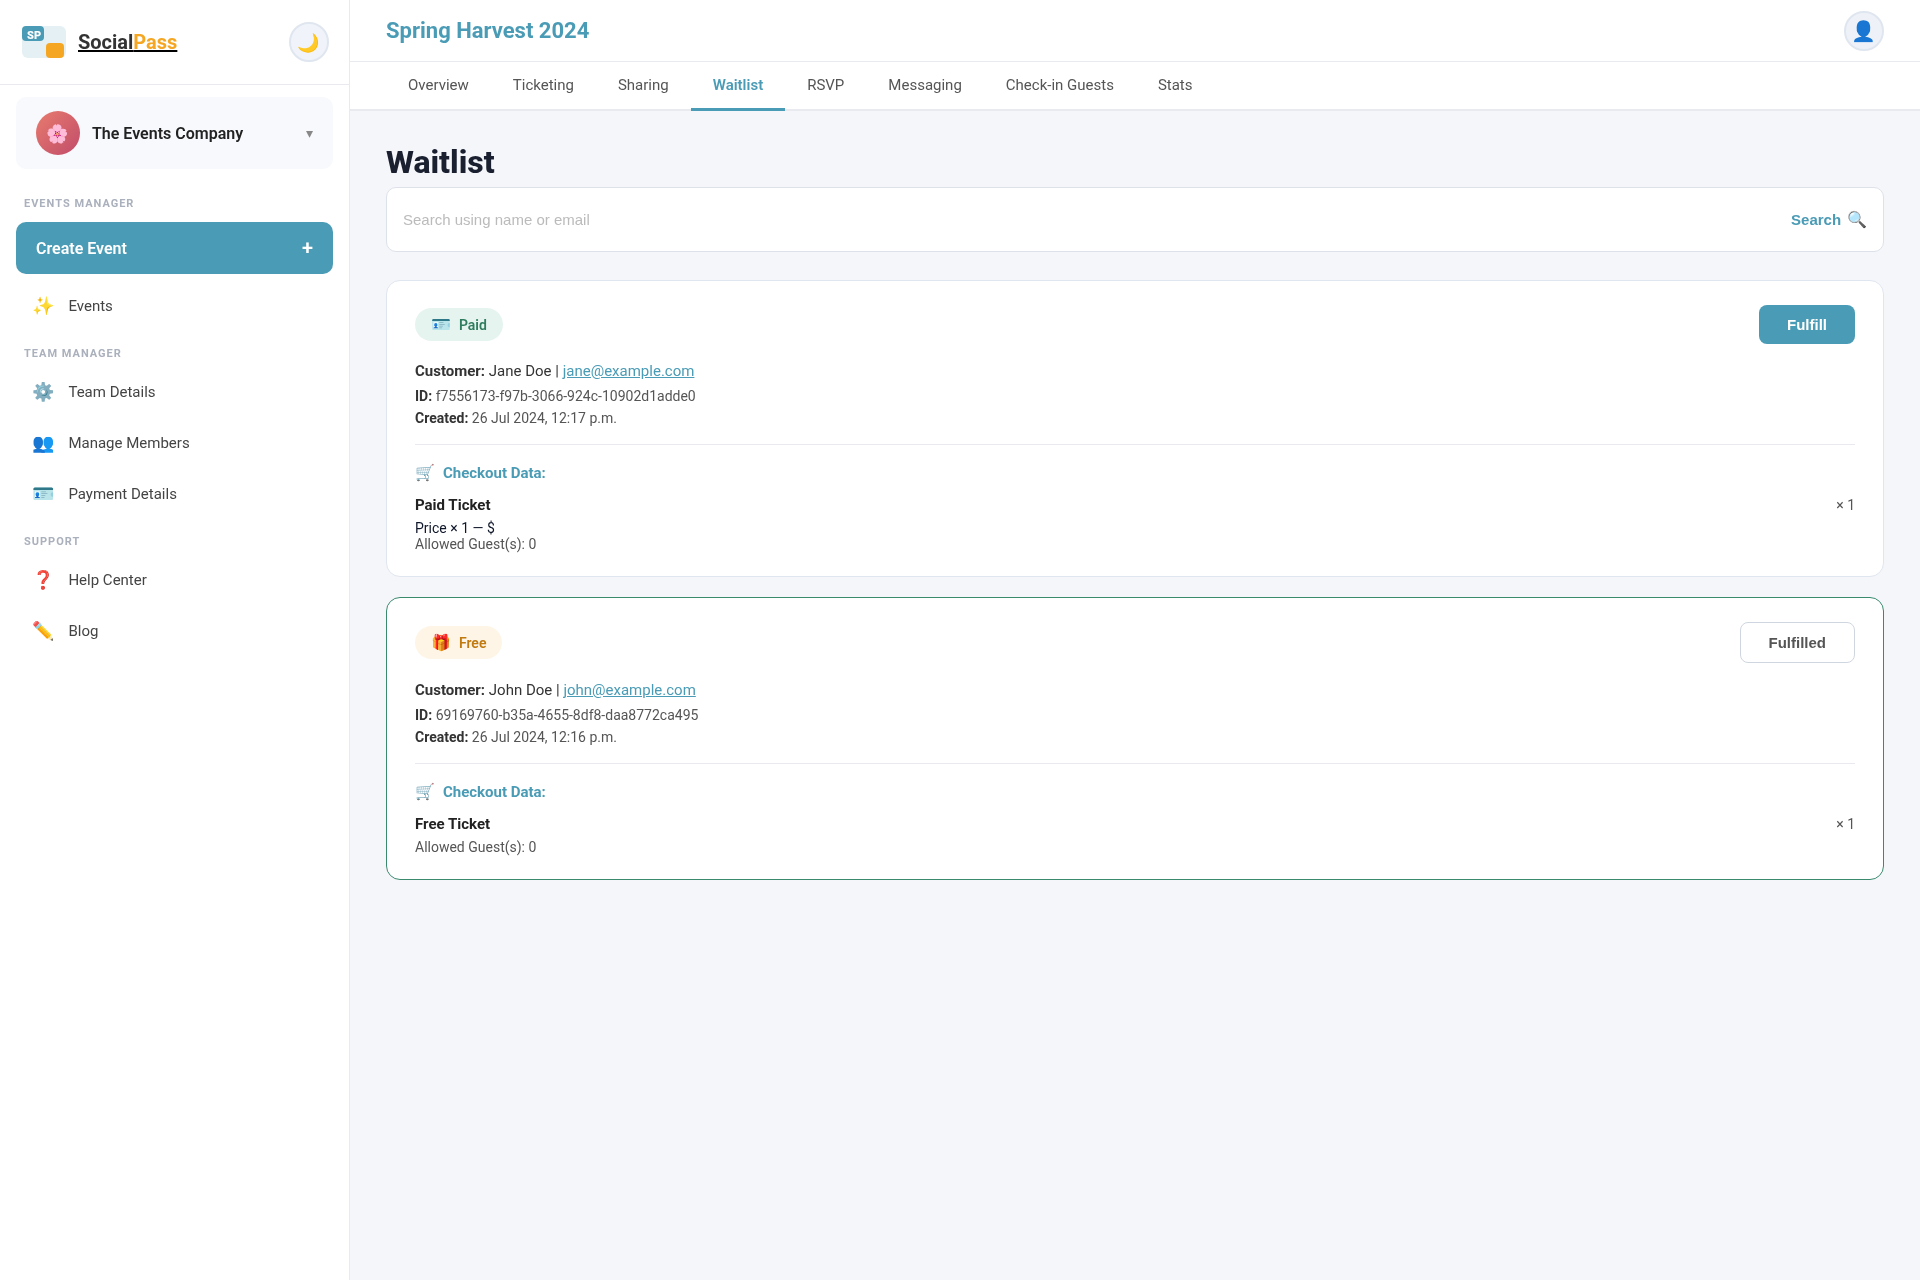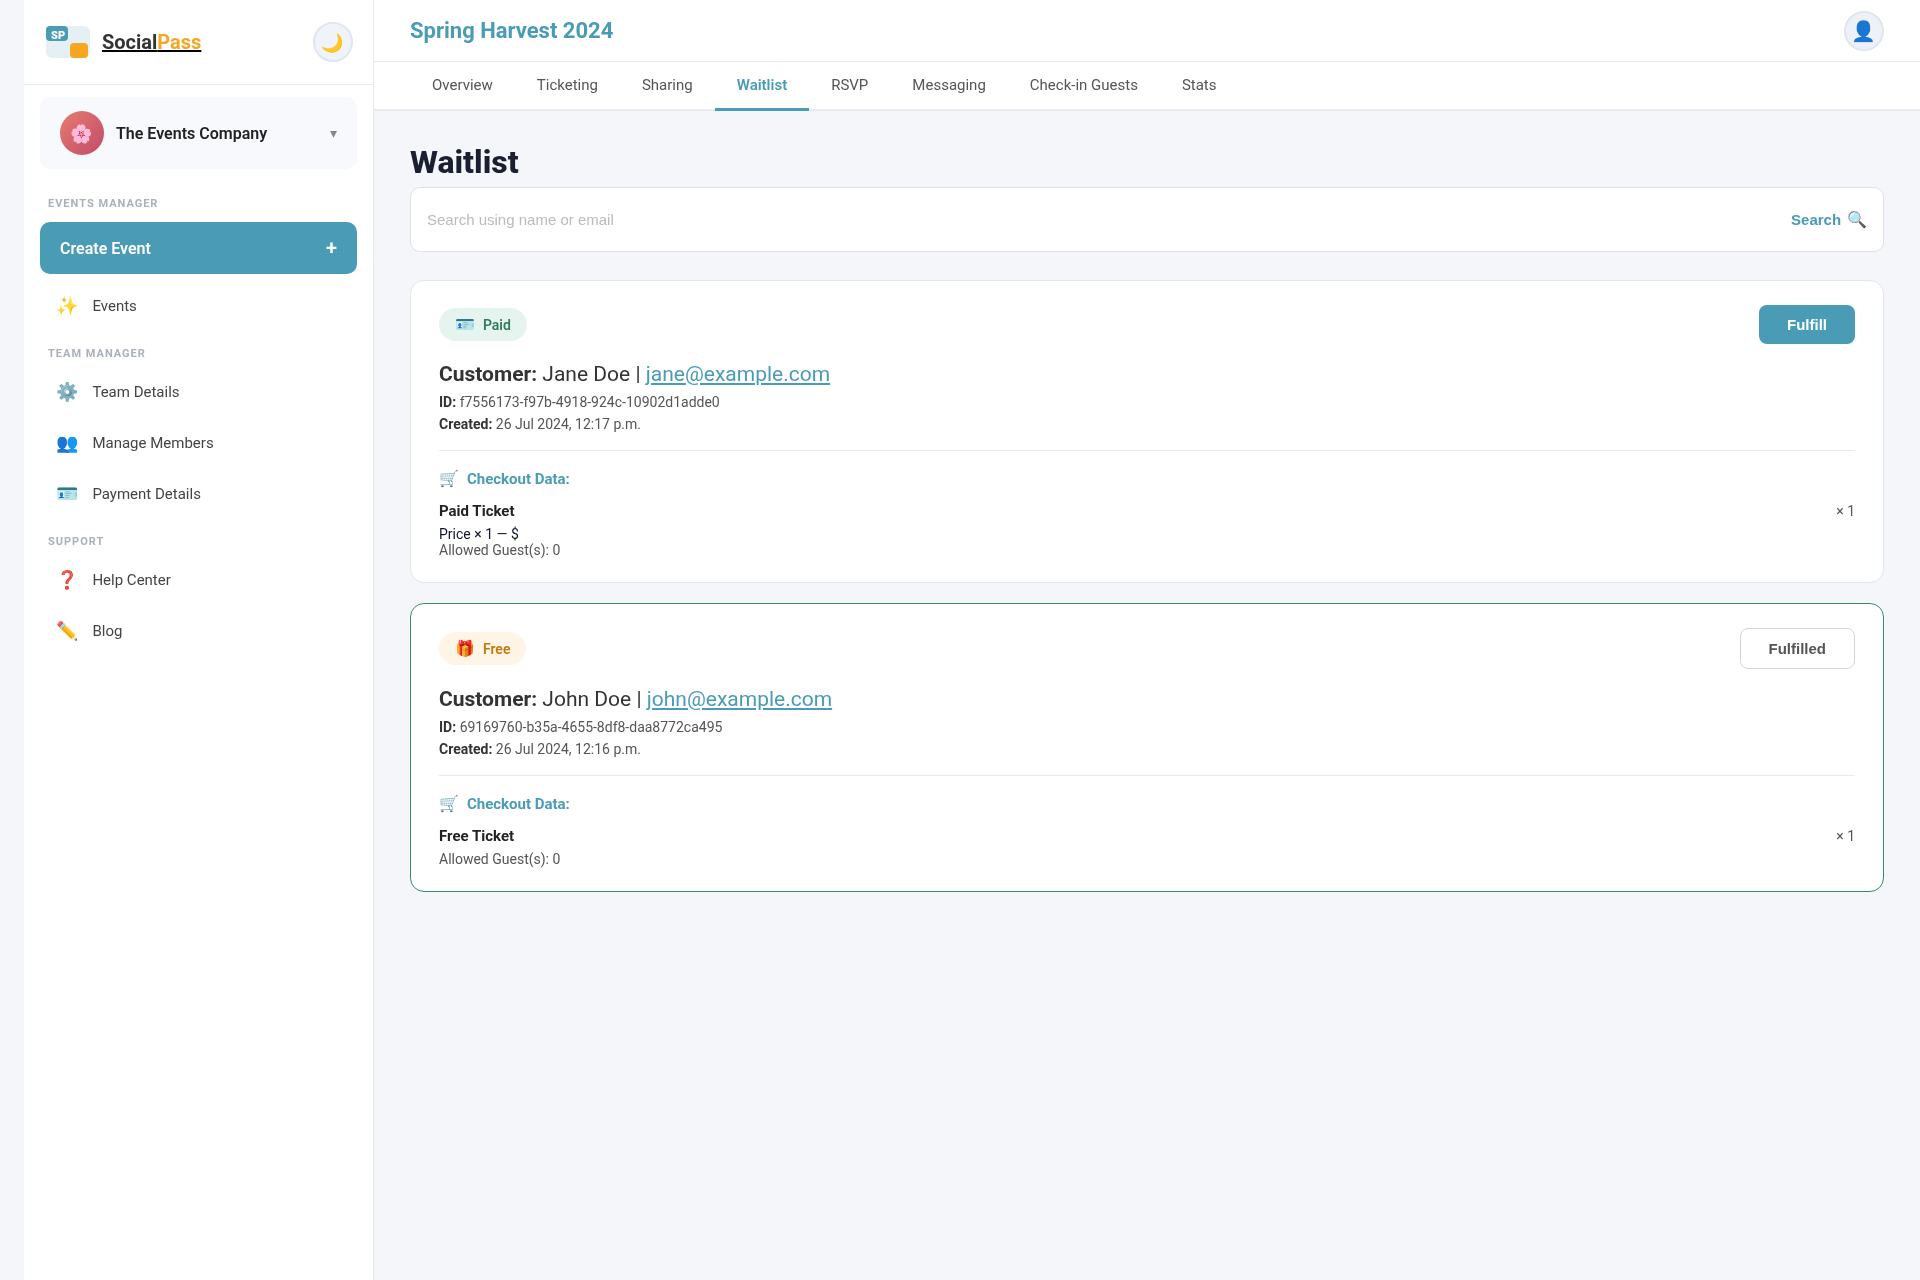--- a/index.html
+++ b/index.html
@@ -8,21 +8,20 @@
     
     .sidebar {
       width: 350px;
       min-width: 350px;
       background: #fff;
       border-right: 1px solid #e8eaf0;
       display: flex;
       flex-direction: column;
       height: 100vh;
       overflow-y: auto;
-      margin-left: 24px;
     }
     .sidebar-logo {
       display: flex;
       align-items: center;
       justify-content: space-between;
       padding: 18px 20px;
       border-bottom: 1px solid #e8eaf0;
     }
     .logo-area {
       display: flex;
@@ -266,21 +265,21 @@
       color: #555;
       border: 1.5px solid #d0d6df;
       border-radius: 8px;
       padding: 11px 28px;
       font-size: 15px;
       font-weight: 600;
       cursor: pointer;
     }
 
     .customer-line {
-      font-size: 21px;
+      font-size: 15px;
       color: #333;
       margin-bottom: 8px;
     }
     .customer-line strong { font-weight: 700; }
     .customer-email { color: #4a9bb5; }
 
     .id-line, .created-line {
       font-size: 14px;
       color: #555;
       margin-bottom: 6px;
@@ -416,21 +415,21 @@
       </div>
 
       <p class="customer-line">
         <strong>Customer:</strong>
         <span>Jane Doe</span>
         <span> | </span>
         <a class="customer-email" href="#">jane@example.com</a>
       </p>
       <p class="id-line">
         <strong>ID:</strong>
-        <span>f7556173-f97b-4918-924c-10902d1adde0</span>
+        <span>f7556173-f97b-3066-924c-10902d1adde0</span>
       </p>
       <p class="created-line">
         <strong>Created:</strong>
         <span>26 Jul 2024, 12:17 p.m.</span>
       </p>
 
       <hr class="divider">
 
       <div class="checkout-label">
         <span class="cart-icon">🛒</span>

